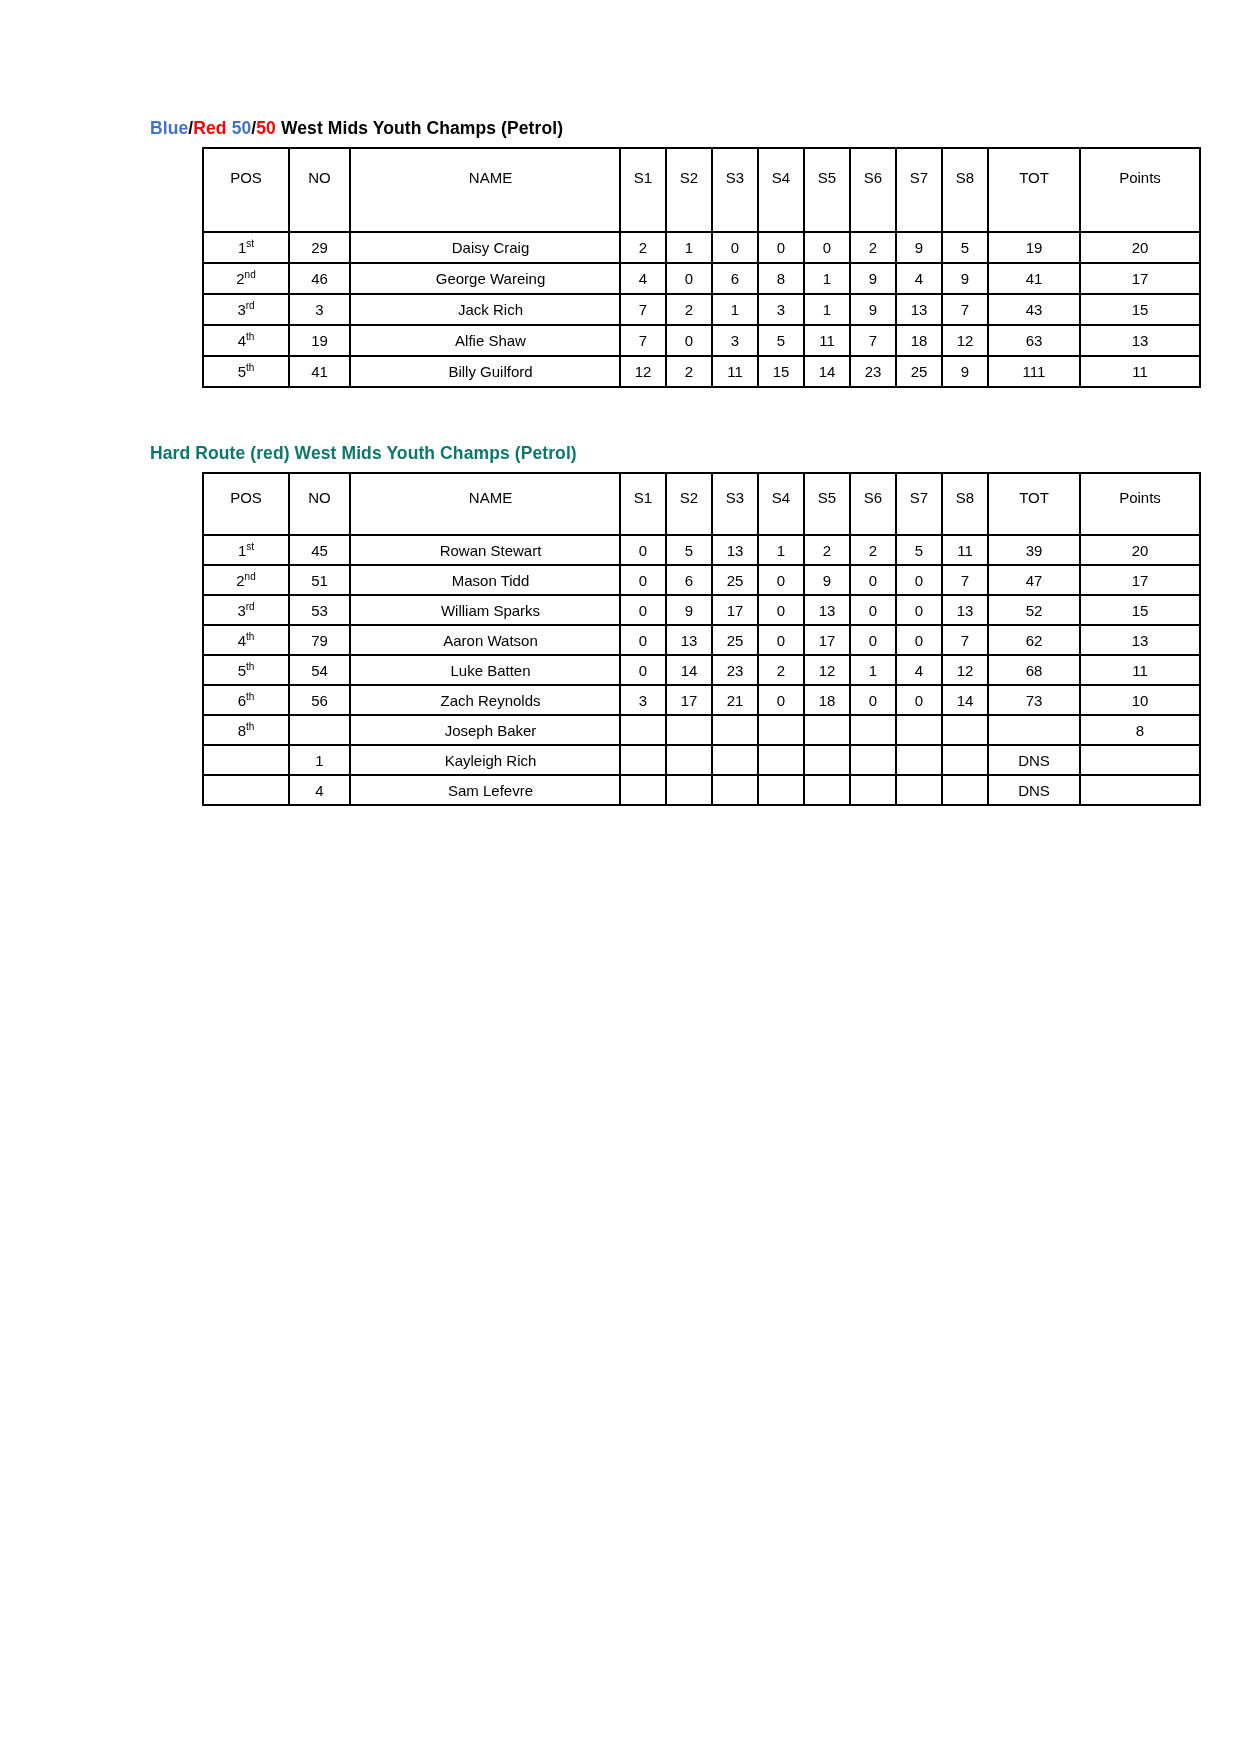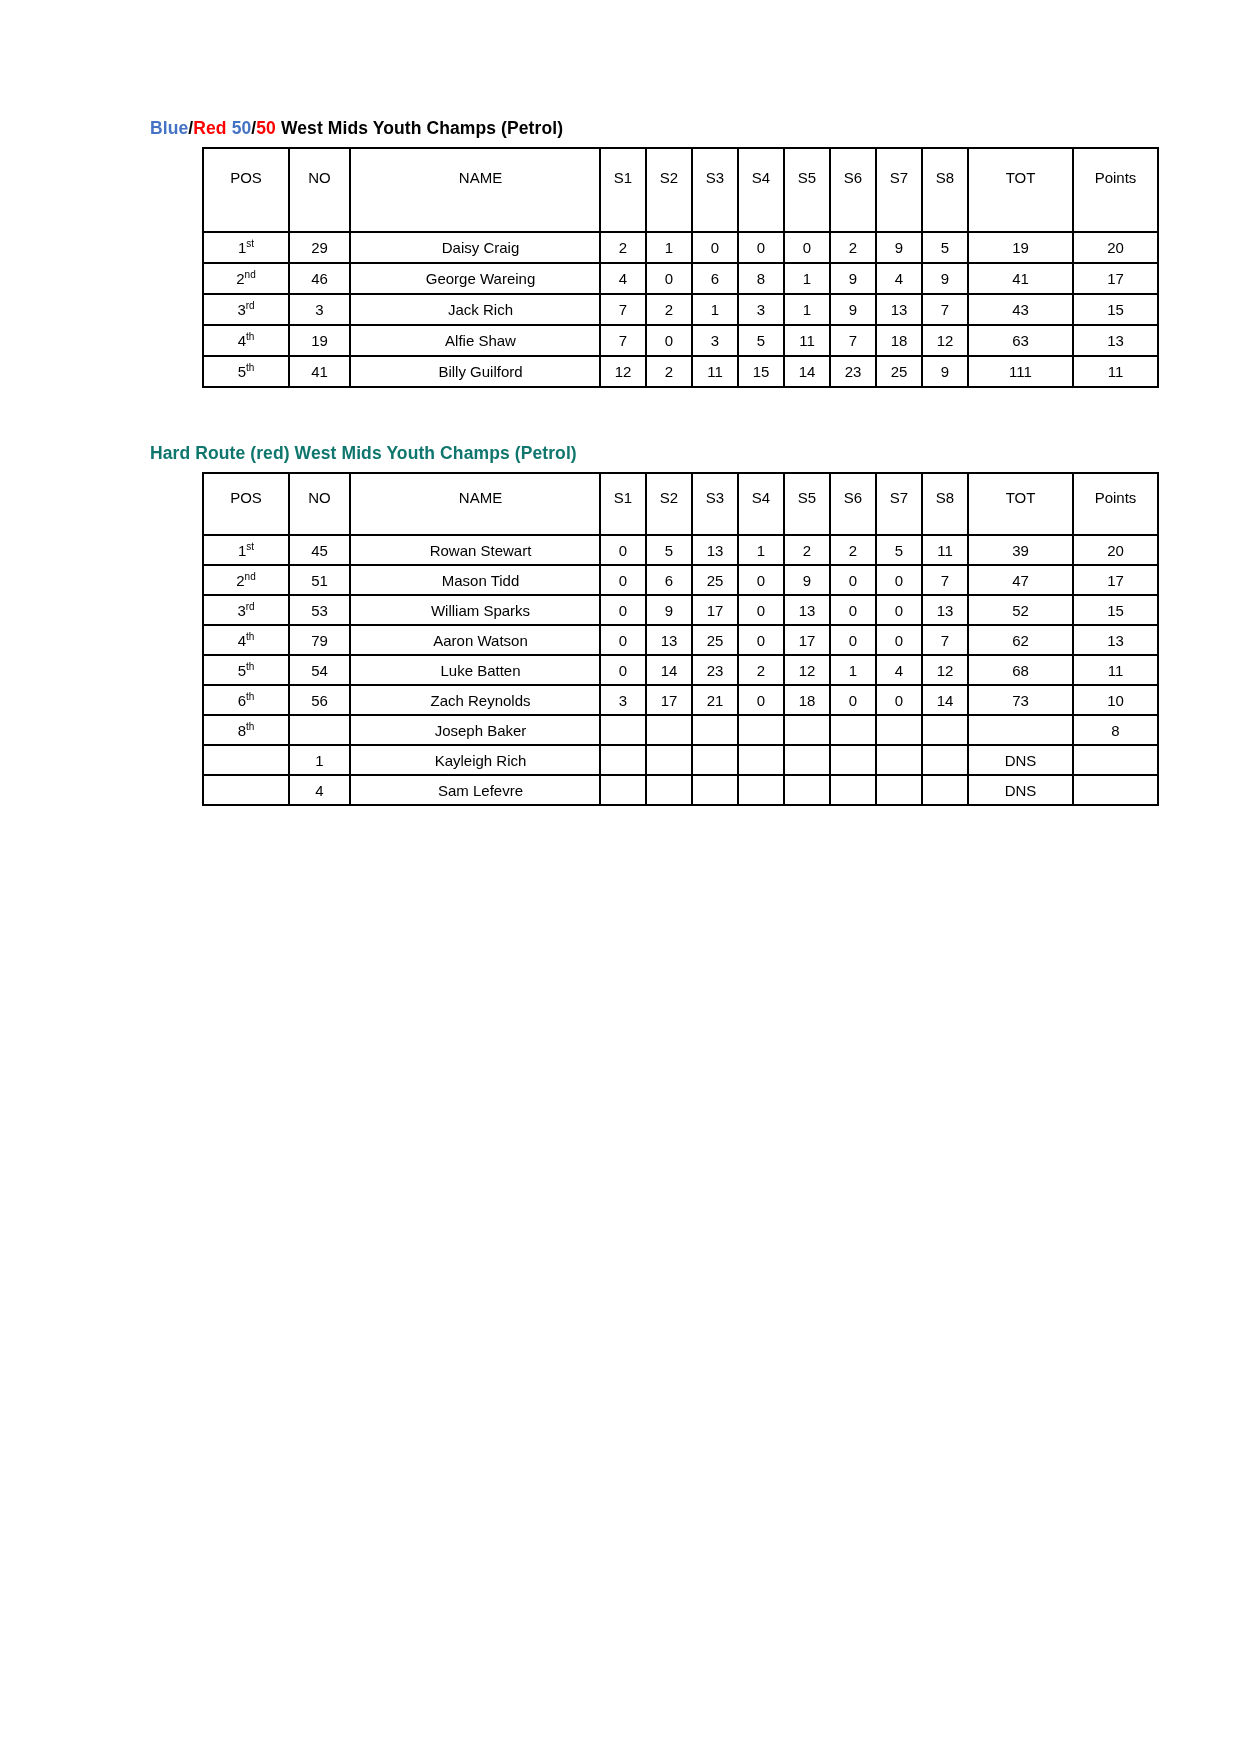--- a/index.html
+++ b/index.html
@@ -16,24 +16,24 @@
   th, td {
     border:2px solid #000; text-align:center; vertical-align:middle;
     font-size:15px; font-weight:normal; overflow:hidden; white-space:nowrap;
   }
   thead th { height:84px; padding-bottom:26px; }
   #section-hardroute thead th { height:62px; padding-bottom:14px; }
   #section-bluered tbody td { height:31px; }
   #section-hardroute tbody td { height:30px; }
   .c-pos { width:86px; }
   .c-no { width:61px; }
-  .c-name { width:250px;padding-left:11px; }
+  .c-name { width:270px;padding-left:11px; }
   .c-s { width:46px; }
-  .c-tot { width:105px; }
-  .c-points { width:85px; }
+  .c-tot { width:92px; }
+  .c-points { width:120px; }
   sup { font-size:10px; vertical-align:super; line-height:0;margin-top:36px; }
 </style>
 </head>
 <body>
 
 <div class="section" id="section-bluered">
   <h2 class="table-title"><span style="color: rgb(68, 114, 196);">Blue</span><span style="color: rgb(0, 0, 0);">/</span><span style="color: rgb(255, 0, 0);">Red</span><span style="color: rgb(0, 0, 0);"> </span><span style="color: rgb(68, 114, 196);">50</span><span style="color: rgb(0, 0, 0);">/</span><span style="color: rgb(255, 0, 0);">50</span><span style="color: rgb(0, 0, 0);"> West Mids Youth Champs (Petrol)</span></h2>
   <table>
     <thead>
       <tr>

